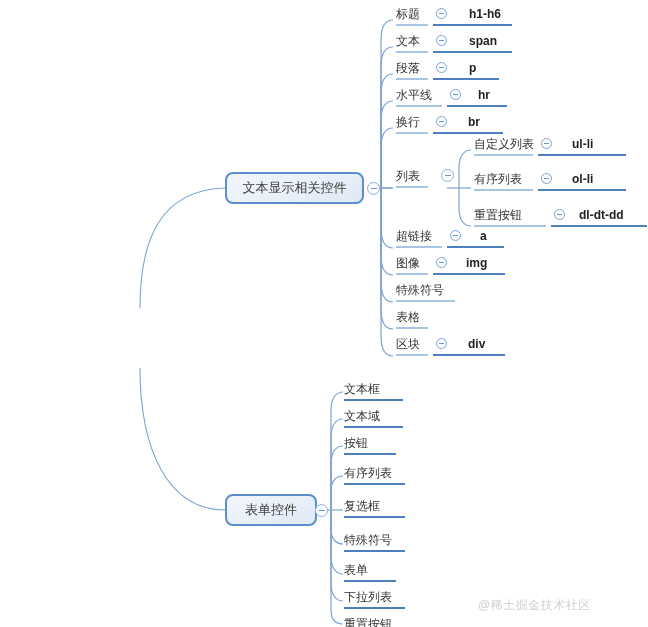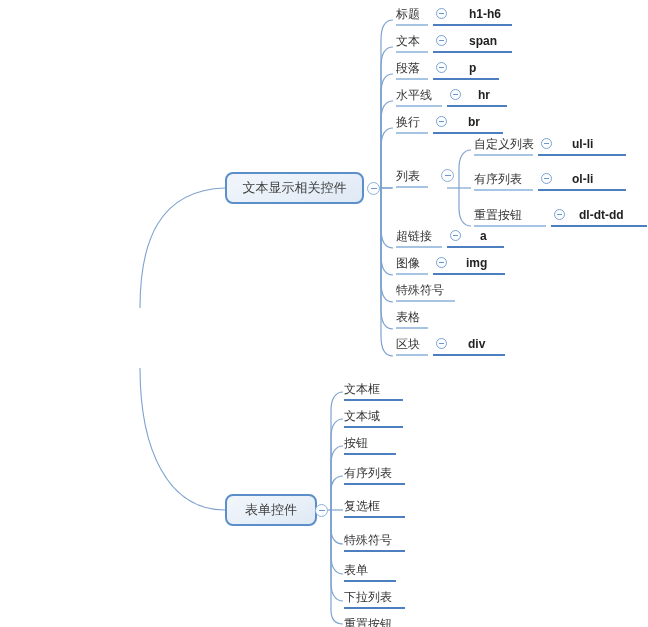--- a/index.html
+++ b/index.html
@@ -361,14 +361,15 @@
   </div>
   <div class="leaf" style="left:344px;top:589px;">
     <span class="label">下拉列表</span>
     <span class="ul-value" style="left:0;width:61px;"></span>
   </div>
   <div class="leaf" style="left:344px;top:616px;">
     <span class="label">重置按钮</span>
 
   </div>
 
+  <div class="watermark">@稀土掘金技术社区</div>
 
 </div>
 
 </body></html>

